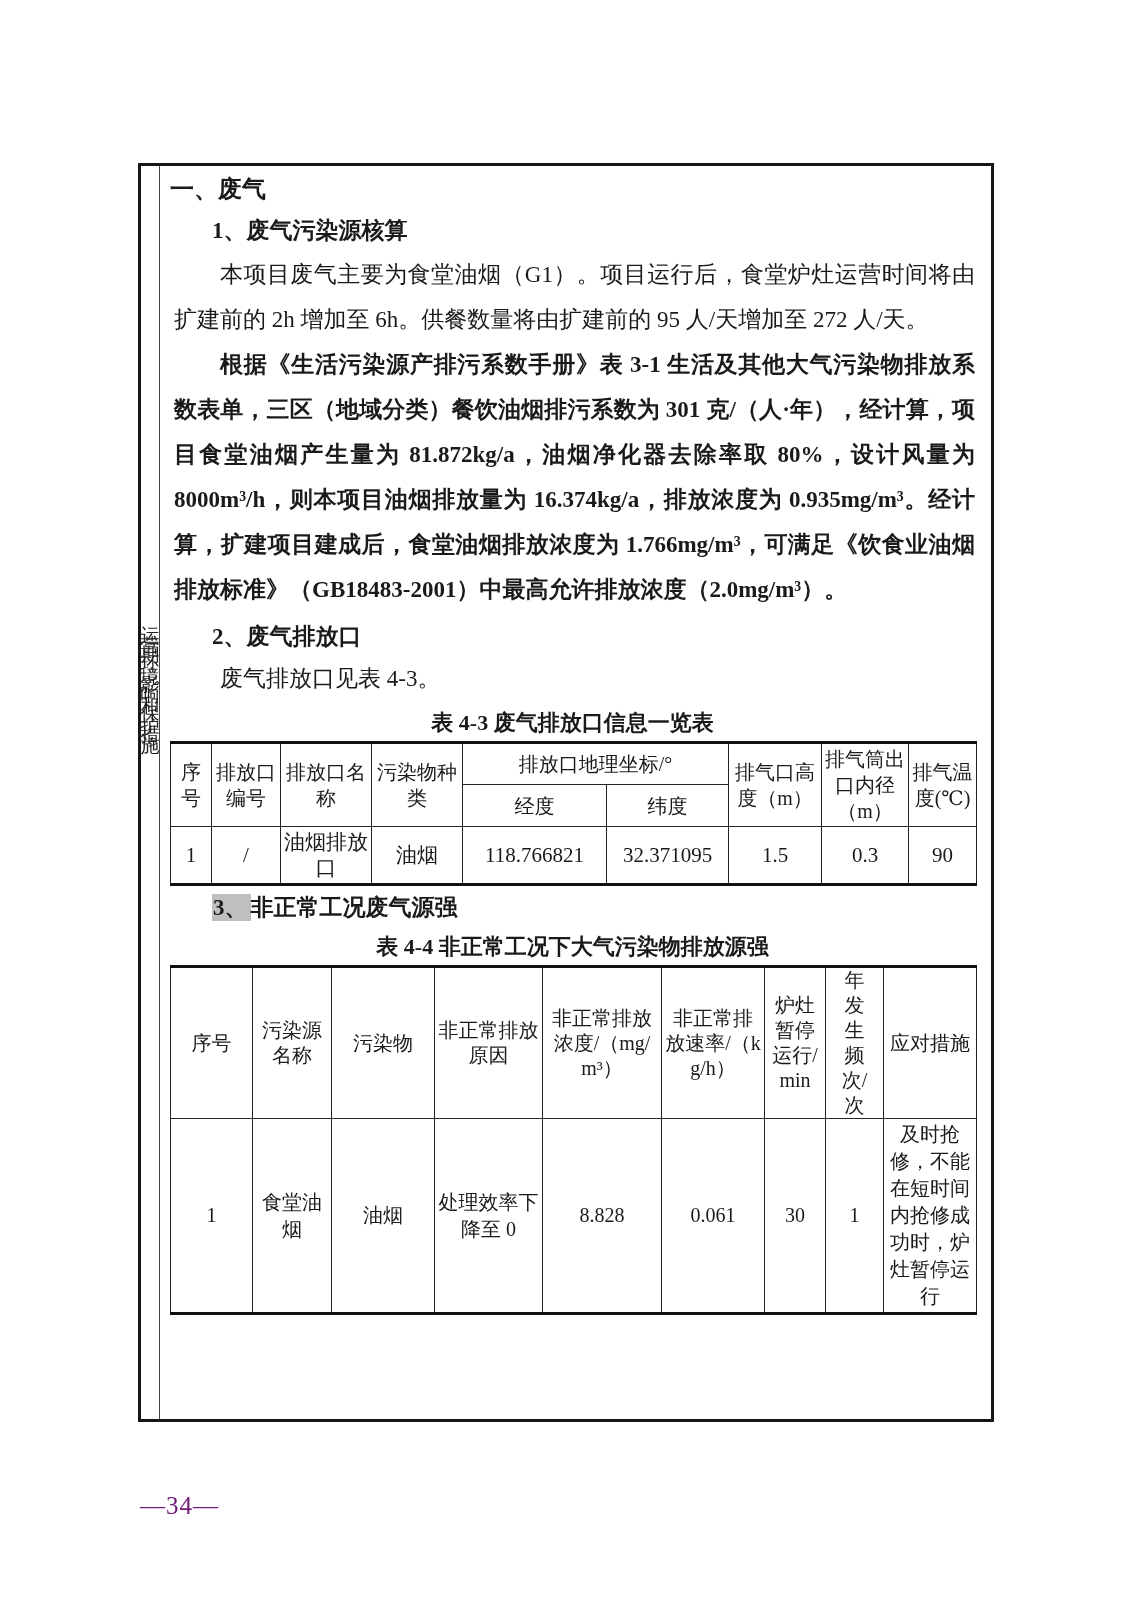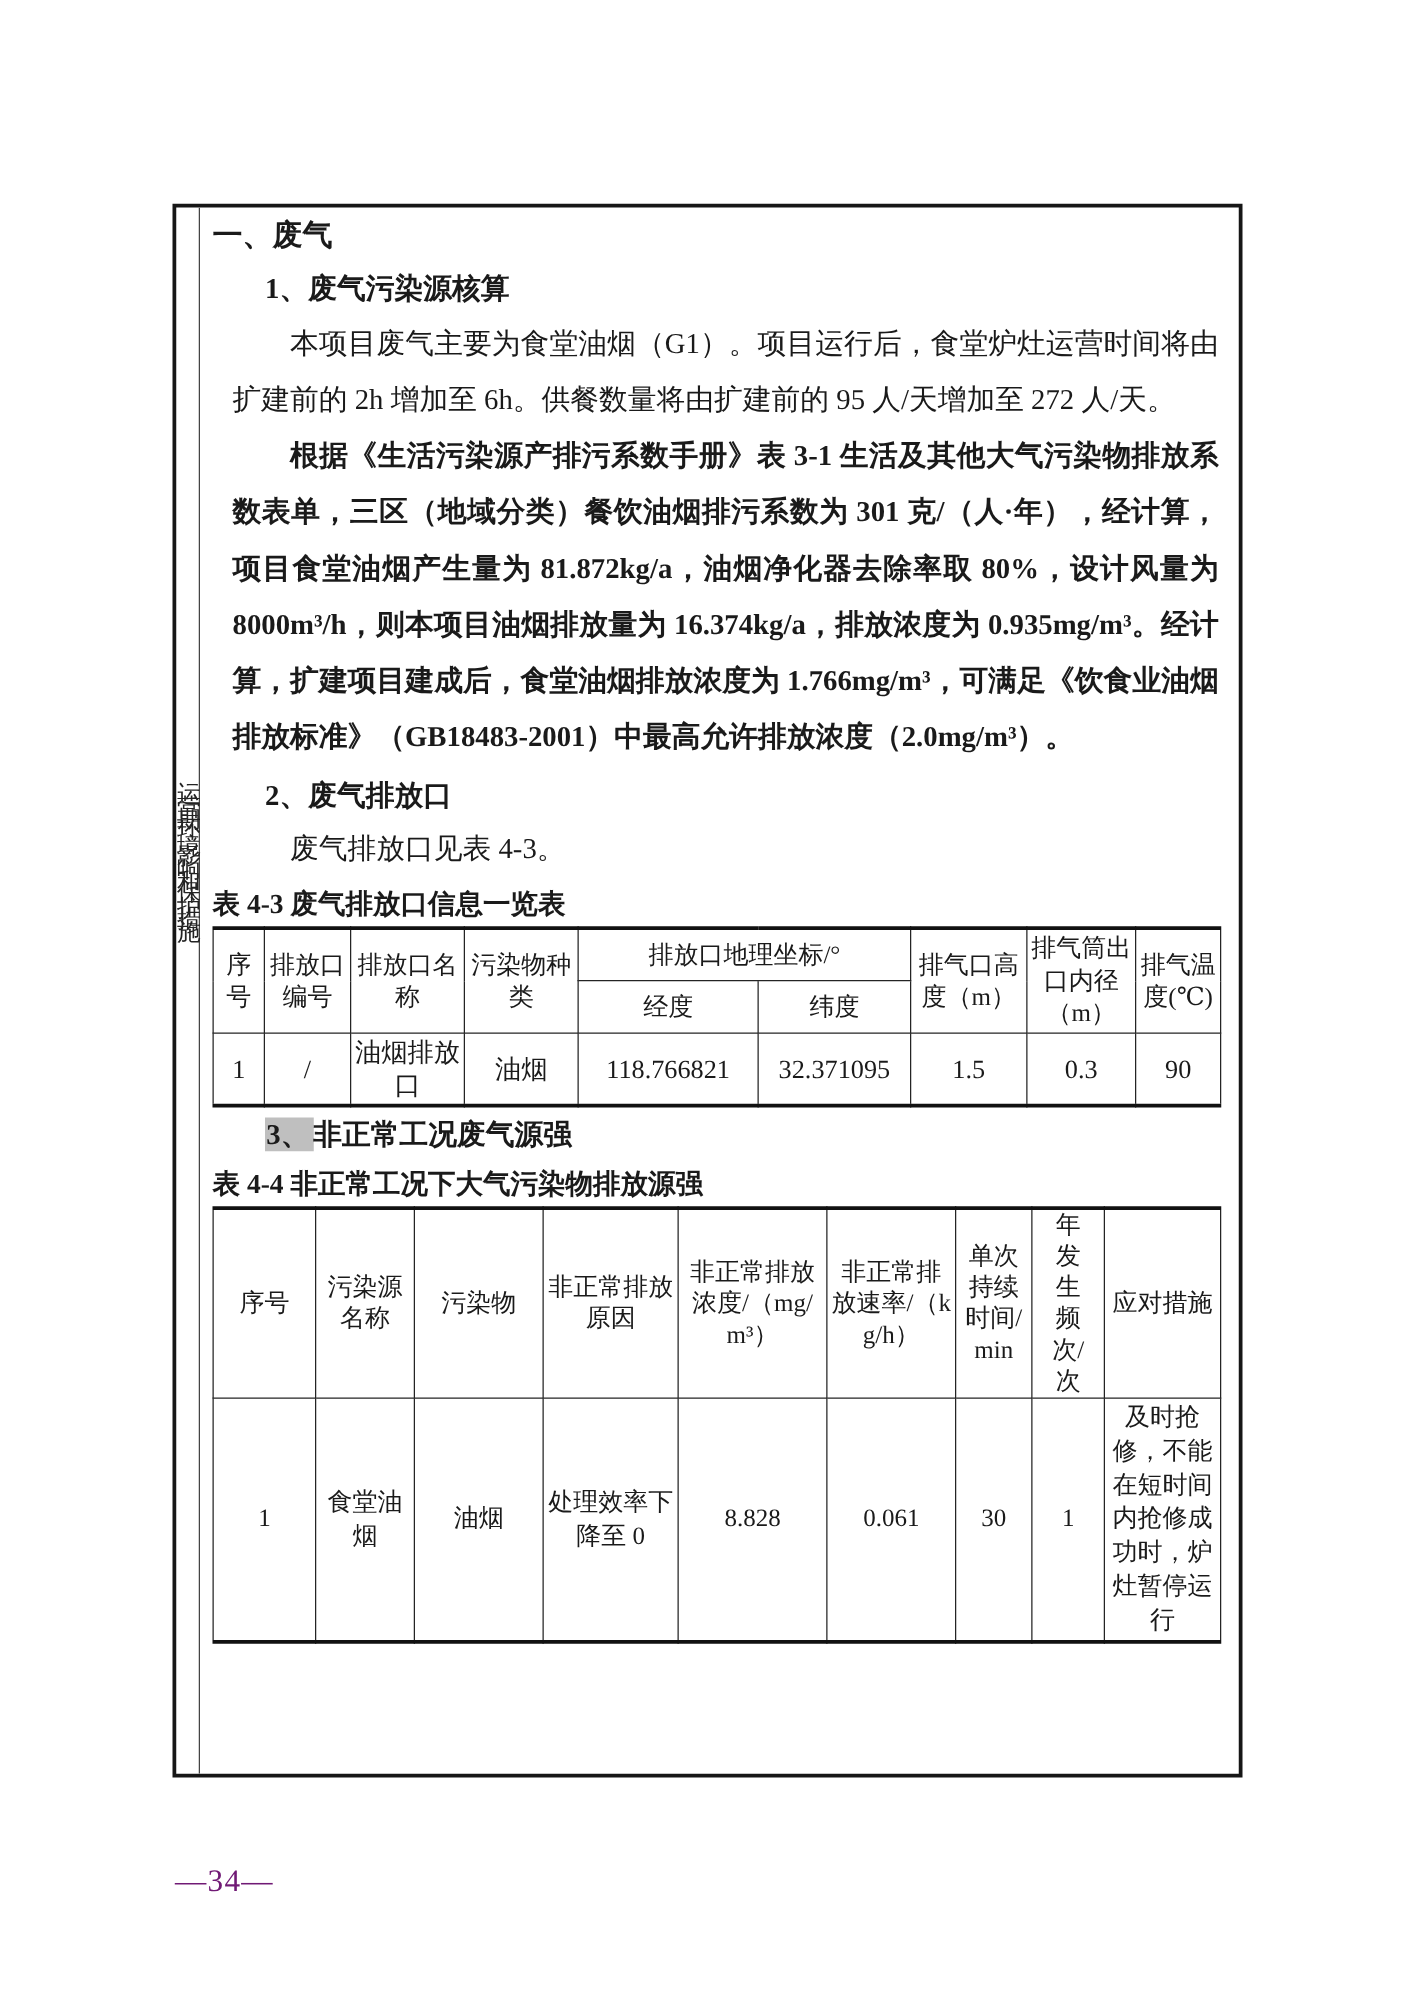--- a/index.html
+++ b/index.html
@@ -50,24 +50,24 @@
     font-size: 23px; font-weight: bold;
     line-height: 34px;
     margin: 8px 0 0 42px;
   }
   .h-sub.tight { margin-top: 5px; }
   .para {
     font-size: 23px;
     line-height: 45px;
     text-align: justify;
     text-indent: 2em;
-    margin: 4px 0 0 16px;
+    margin: 4px 0 0 4px;
   }
   .caption {
-    text-align: left;
+    text-align: center;
     font-size: 22px; font-weight: bold;
     line-height: 33px;
     margin: 5px 0 2px 0;
   }
   table {
     width: 100%;
     border-collapse: collapse;
     table-layout: fixed;
     border-top: 3px solid #111111;
     border-bottom: 3px solid #111111;
@@ -179,21 +179,21 @@
           <col style="width:93px">
       </colgroup>
       <tbody>
         <tr class="hdr-row">
           <td>序号</td>
           <td>污染源名称</td>
           <td>污染物</td>
           <td>非正常排放原因</td>
           <td>非正常排放浓度/（mg/m³）</td>
           <td>非正常排放速率/（kg/h）</td>
-          <td>单次持续时间/min</td>
+          <td>炉灶暂停运行/min</td>
           <td class="freq-col">年发生频次/次</td>
           <td>应对措施</td>
         </tr>
         <tr class="data-row">
           <td>1</td>
           <td>食堂油烟</td>
           <td>油烟</td>
           <td>处理效率下降至 0</td>
           <td>8.828</td>
           <td>0.061</td>

